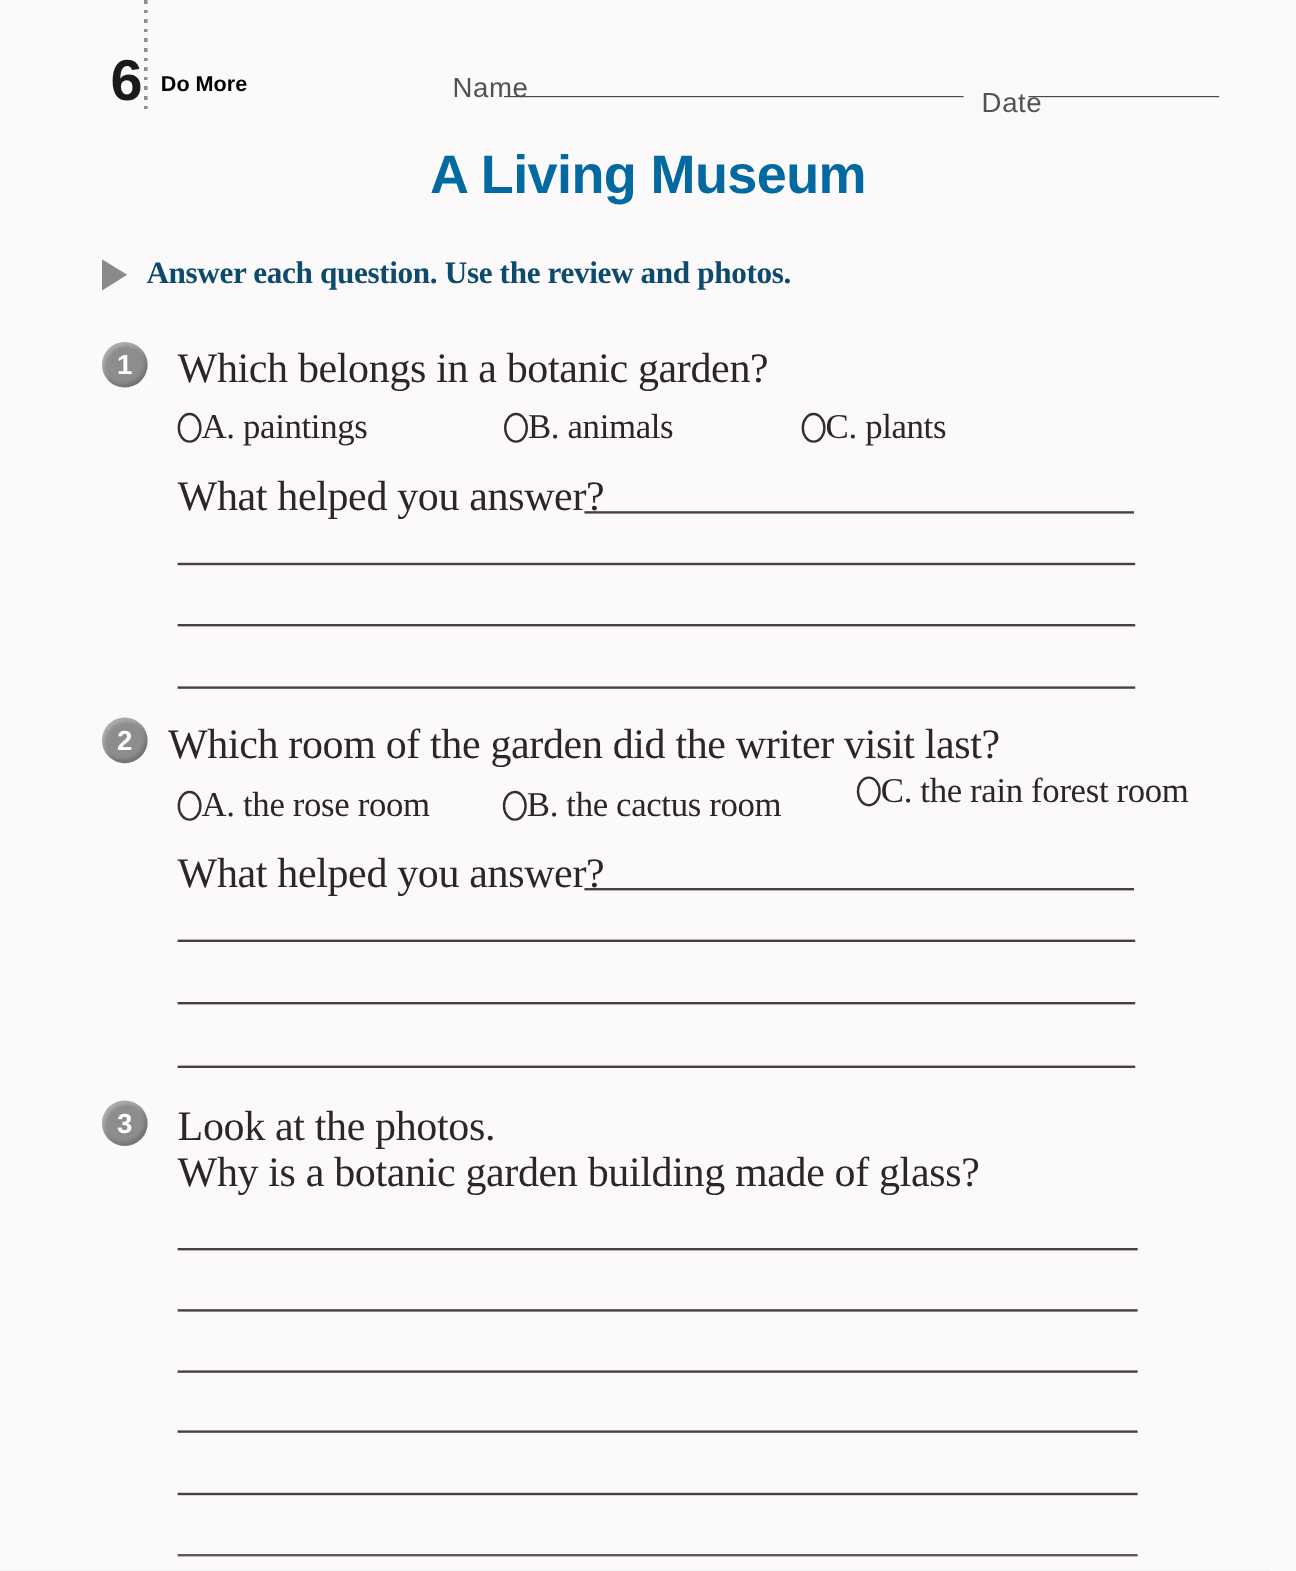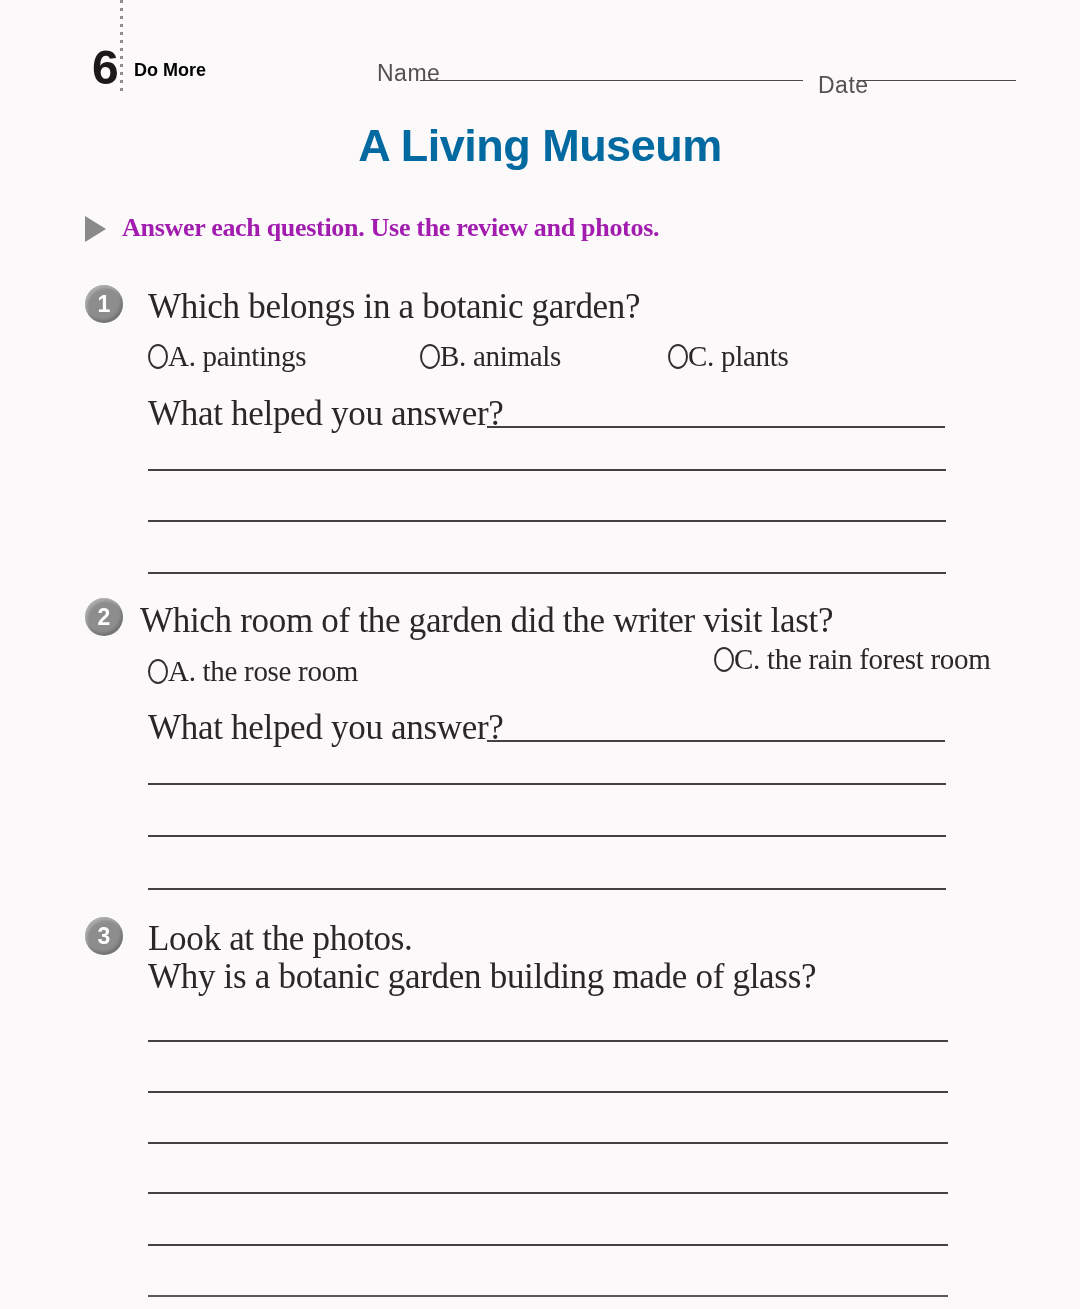--- a/index.html
+++ b/index.html
@@ -48,21 +48,21 @@
   }
   .instr-arrow {
     position:absolute; left:85px; top:216px;
     width:0; height:0;
     border-left:21px solid #8a8a8a;
     border-top:13px solid transparent;
     border-bottom:13px solid transparent;
   }
   .instruction {
     position:absolute; left:122px; top:213px;
-    font-size:26px; font-weight:700; color:#a21caf;
+    font-size:26px; font-weight:700; color:#0c4a6e;
   }
 
   
   .badge {
     position:absolute; left:85px;
     width:38px; height:38px; border-radius:50%;
     background:#8d8d8d;
     box-shadow: inset 2px 3px 3px rgba(255,255,255,0.28), inset -2px -3px 3px rgba(0,0,0,0.18);
     color:#ffffff; font-size:23px; font-weight:700;
     display:flex; align-items:center; justify-content:center;
@@ -121,20 +121,24 @@
   <div class="wline" style="left:148px; top:520px; width:798px;"></div>
   <div class="wline" style="left:148px; top:572px; width:798px;"></div>
 
   <div class="badge" style="top:598px;">2</div>
   <div class="q-text serif" style="left:140px; top:601px;">Which room of the garden did the writer visit last?</div>
 
   <div class="choice" style="left:148px; top:655px;">
     <span class="radio"></span>
     <span class="choice-label serif">A. the rose room</span>
   </div>
+  <div class="choice" style="left:419px; top:655px;">
+    <span class="radio"></span>
+    <span class="choice-label serif">B. the cactus room</span>
+  </div>
   <div class="choice" style="left:714px; top:643px;">
     <span class="radio"></span>
     <span class="choice-label serif">C. the rain forest room</span>
   </div>
 
   <div class="q-text serif" style="left:148px; top:708px;">What helped you answer?</div>
   <div class="wline" style="left:487px; top:740px; width:458px;"></div>
   <div class="wline" style="left:148px; top:783px; width:798px;"></div>
   <div class="wline" style="left:148px; top:835px; width:798px;"></div>
   <div class="wline" style="left:148px; top:888px; width:798px;"></div>

